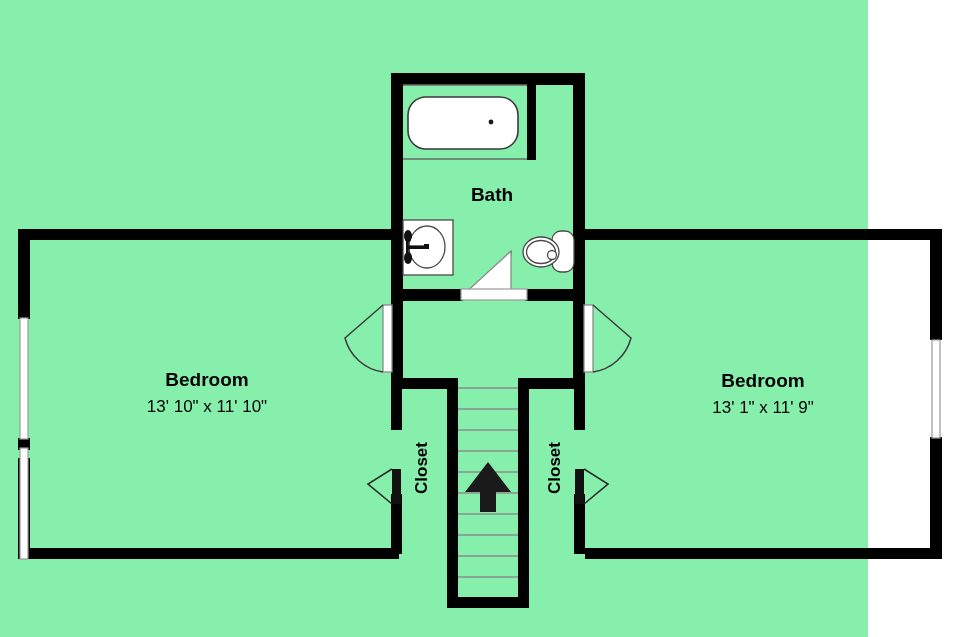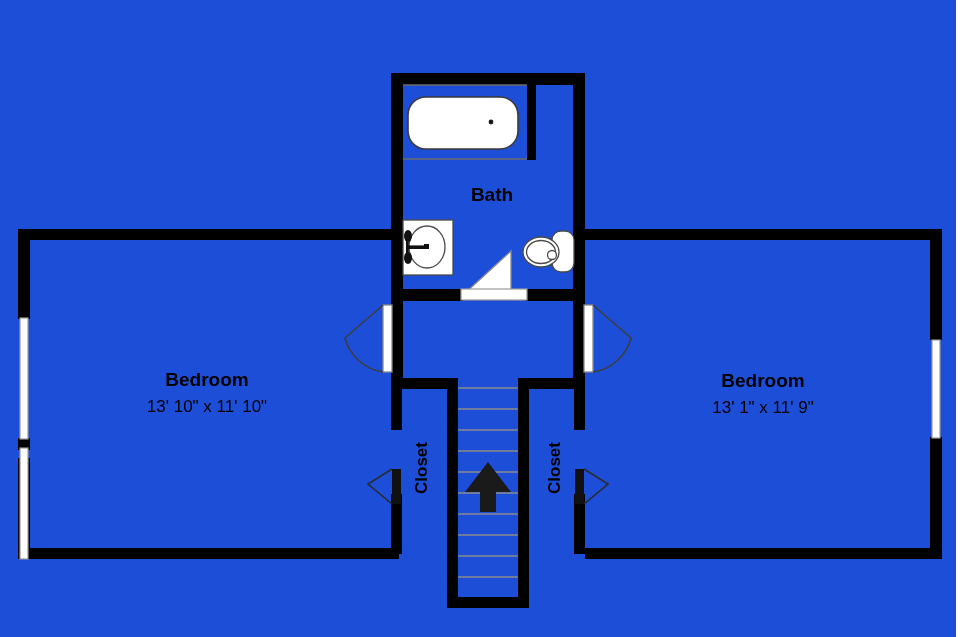--- a/index.html
+++ b/index.html
@@ -8,23 +8,23 @@
     background: #ffffff;
   }
   body {
     width: 960px;
     height: 637px;
     font-family: "Liberation Sans", sans-serif;
     overflow: hidden;
   }
   #floorplan-root {
     position: relative;
-    width: 956px;
+    width: 868px;
     height: 637px;
-    background: #1d4ed8;
+    background: #86efac;
   }
   #floorplan-svg {
     display: block;
     width: 960px;
     height: 637px;
   }
   .wall {
     fill: #000000;
   }
   .thin {

